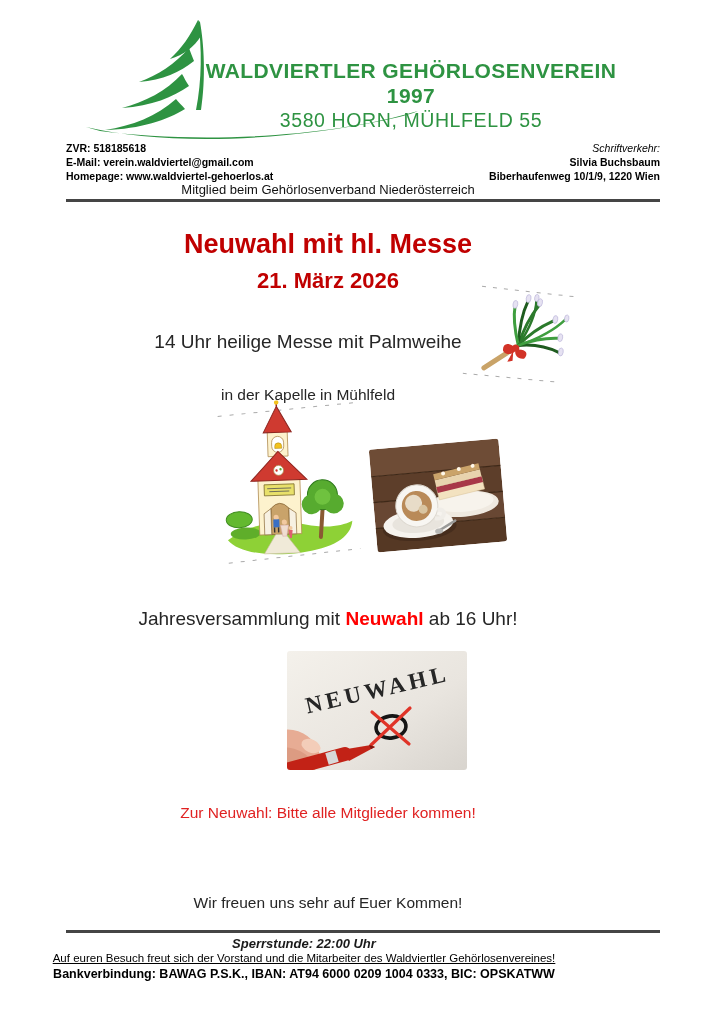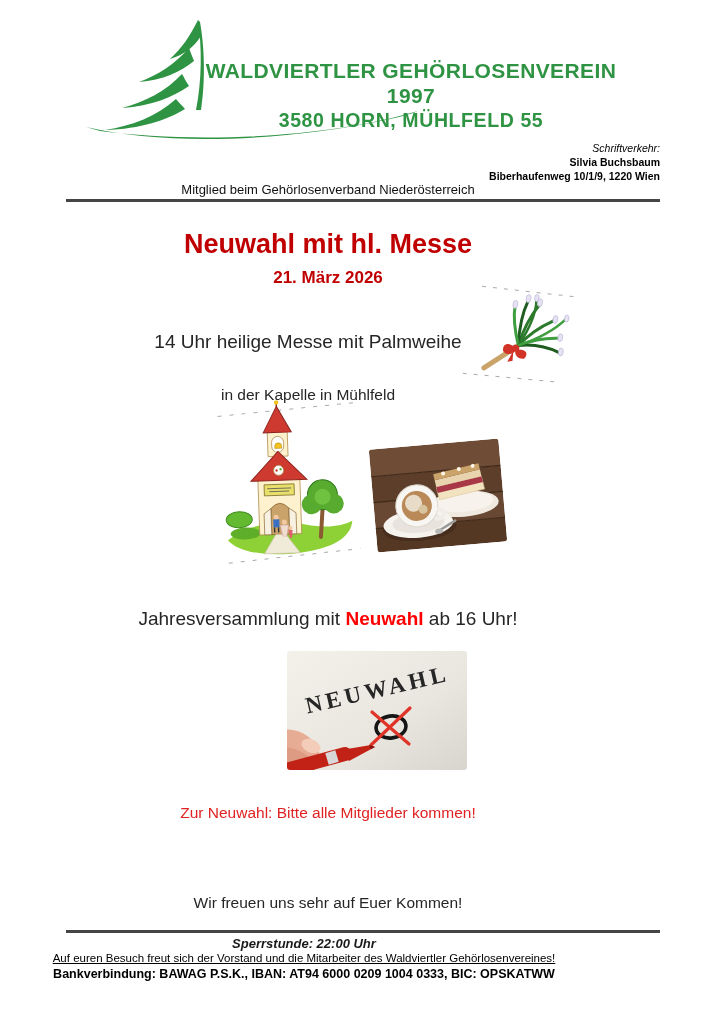--- a/index.html
+++ b/index.html
@@ -1,29 +1,29 @@
 <!DOCTYPE html>
 <html><head>
 <meta charset="utf-8">
 <style>
   html,body{margin:0;padding:0;background:#888;}
   .page{position:relative;width:724px;height:1024px;background:#ffffff;margin:0 auto;
         font-family:"Liberation Sans",sans-serif;overflow:hidden;}
   .abs{position:absolute;}
   
   .org-name{color:#2e9342;font-weight:bold;font-size:21px;letter-spacing:.4px;line-height:25px;text-align:center;}
-  .org-addr{color:#2e9342;font-weight:bold;font-size:19.5px;letter-spacing:.6px;line-height:24px;text-align:center;}
+  .org-addr{color:#2e9342;font-weight:normal;font-size:19.5px;letter-spacing:.6px;line-height:24px;text-align:center;}
   .contact{font-size:10.5px;font-weight:bold;color:#000;line-height:14px;white-space:nowrap;}
   .contact .it{font-style:italic;font-weight:normal;}
   .membership{font-size:13px;color:#111;text-align:center;width:656px;}
   .rule{height:3px;background:#454545;}
   
   .ctr{width:656px;text-align:center;}
   .title{font-size:27px;font-weight:bold;color:#c00000;}
-  .date{font-size:17px;font-weight:bold;color:#c00000;}
+  .date{font-size:22px;font-weight:bold;color:#c00000;}
   .body-lg{font-size:19px;color:#262626;}
   .body-md{font-size:15.5px;color:#262626;}
   .red-line{font-size:15.5px;color:#e02222;}
   .hl-red{color:#ff0000;font-weight:bold;}
   
   .foot{width:608px;text-align:center;color:#000;}
   .f1{font-size:13px;font-weight:bold;font-style:italic;line-height:15px;color:#1a1a1a;}
   .f2{font-size:11.5px;line-height:15px;}
   .f3{font-size:11.5px;line-height:15px;text-decoration:underline;}
   .f4{font-size:12.5px;line-height:16px;font-weight:bold;}
@@ -47,20 +47,25 @@
       <path d="M128,6 C132,34 132,66 126,96 L131,96 C136,64 134,30 130,8 Z"></path>
       <path d="M16,113 C92,131 205,129 316,106 C334,102 344,99 348,97 C255,125 122,129 30,117 C24,115 19,114 16,113 Z"></path>
     </g>
   </svg>
 
   <div class="abs" style="left:182px;top:58px;width:458px;">
     <div class="org-name">WALDVIERTLER GEHÖRLOSENVEREIN 1997</div>
     <div class="org-addr">3580 HORN, MÜHLFELD 55</div>
   </div>
 
+  <div class="abs contact" style="left:66px;top:141px;">
+    <div>ZVR: 518185618</div>
+    <div>E-Mail: verein.waldviertel@gmail.com</div>
+    <div>Homepage: www.waldviertel-gehoerlos.at</div>
+  </div>
 
   <div class="abs contact" style="left:380px;top:141px;width:280px;text-align:right;">
     <div class="it">Schriftverkehr:</div>
     <div>Silvia Buchsbaum</div>
     <div>Biberhaufenweg 10/1/9, 1220 Wien</div>
   </div>
 
   <div class="abs membership" style="left:0;top:182px;">Mitglied beim Gehörlosenverband Niederösterreich</div>
 
   <div class="abs rule" style="left:66px;top:199px;width:594px;"></div>

